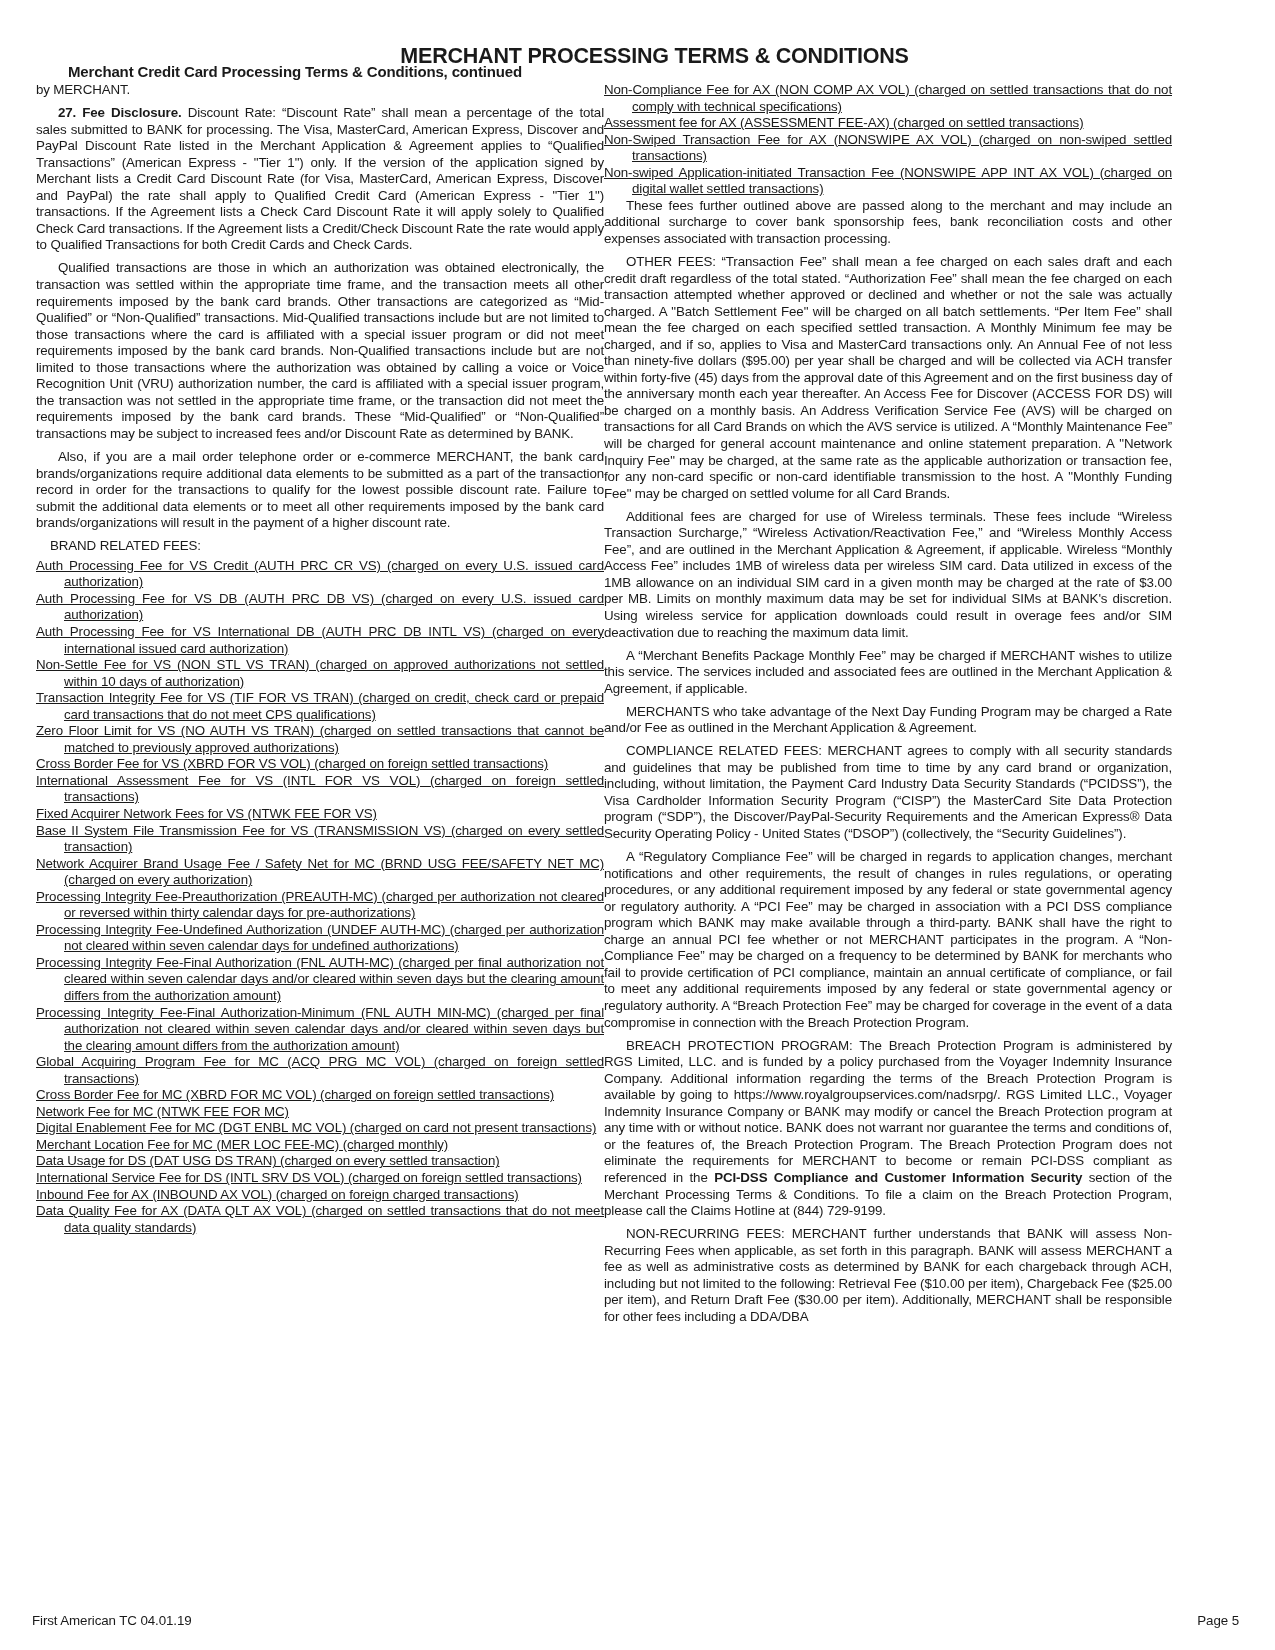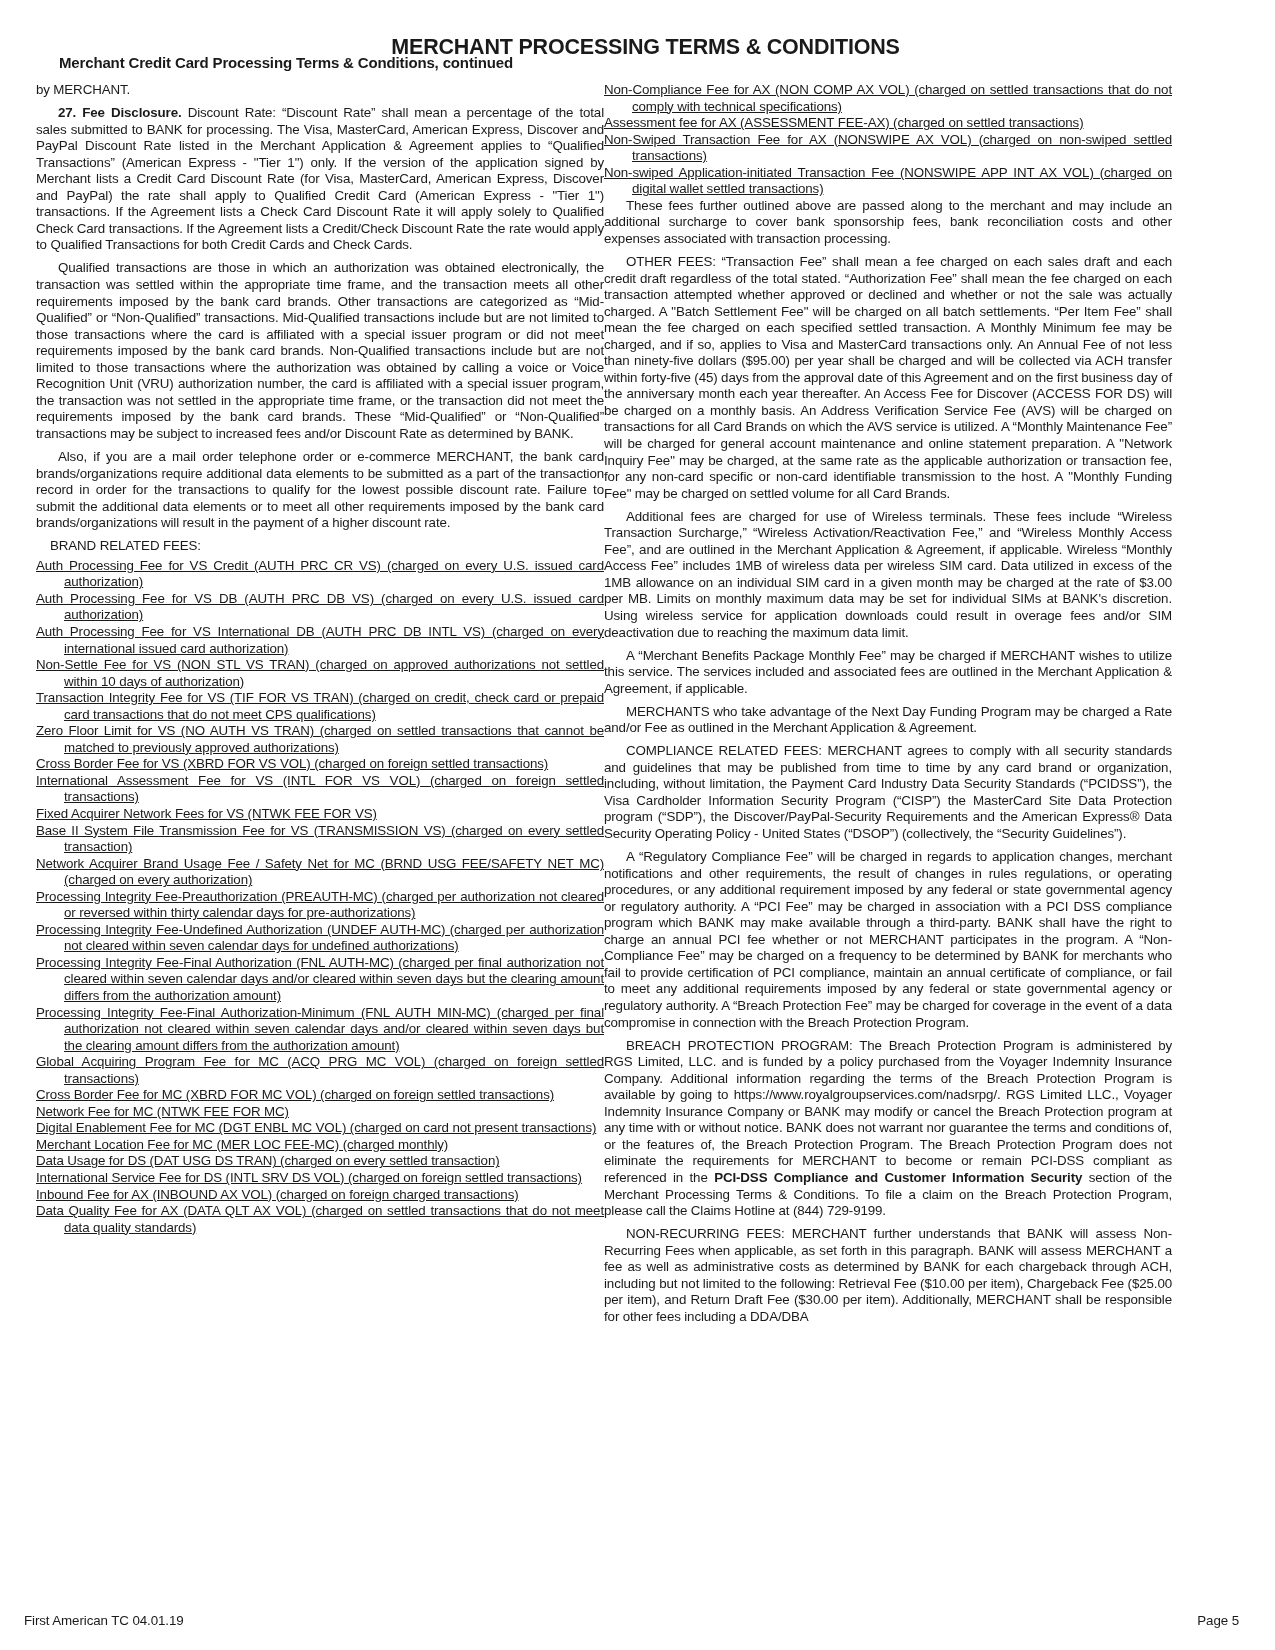--- a/index.html
+++ b/index.html
@@ -12,21 +12,21 @@
     height: 1650px;
     font-family: "Liberation Sans", sans-serif;
     color: #1a1a1a;
     -webkit-font-smoothing: antialiased;
   }
   .page {
     position: relative;
     width: 1275px;
     height: 1650px;
     box-sizing: border-box;
-    padding: 8px;
+    padding: 17px;
     overflow: hidden;
   }
 
   
   .header {
     position: relative;
     height: 62px;
   }
   .doc-title {
     position: absolute;
@@ -103,21 +103,21 @@
     text-align: left;
   }
   .gap-top {
     margin-top: 6.5px;
   }
   b, strong { font-weight: bold; }
 
   
   .footer {
     position: absolute;
-    left: 24px;
+    left: 32px;
     right: 36px;
     bottom: 22px;
     display: flex;
     justify-content: space-between;
     align-items: baseline;
     font-size: 13.35px;
     letter-spacing: -0.1px;
   }
 </style>
 </head>

